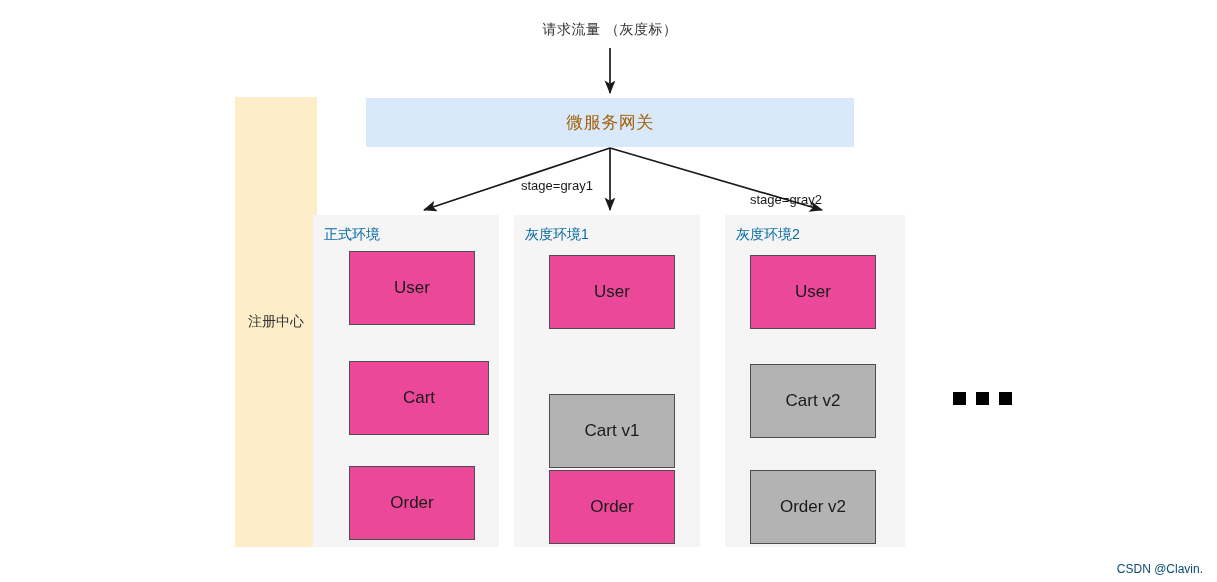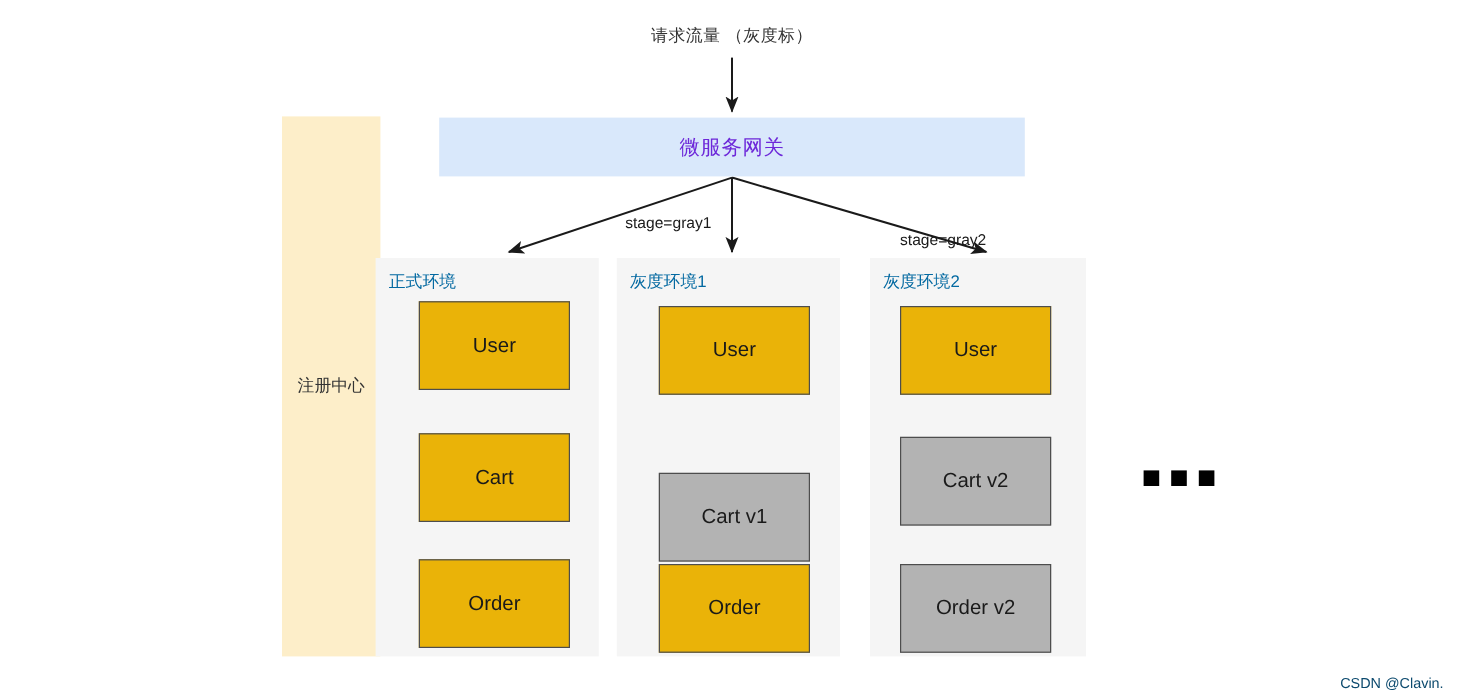--- a/index.html
+++ b/index.html
@@ -36,21 +36,21 @@
     position: absolute;
     left: 366px;
     top: 98px;
     width: 488px;
     height: 49px;
     background: #d9e8fb;
     display: flex;
     align-items: center;
     justify-content: center;
     font-size: 17px;
-    color: #6d28d9;
+    color: #a16207;
     letter-spacing: 0.5px;
   }
 
   
   .registry-panel {
     position: absolute;
     left: 235px;
     top: 97px;
     width: 82px;
     height: 450px;
@@ -79,21 +79,21 @@
   
   .svc-box {
     position: absolute;
     border: 1.6px solid #4d4d4d;
     box-sizing: border-box;
     display: flex;
     align-items: center;
     justify-content: center;
     font-size: 17px;
     color: #1a1a1a;
-    background: #eab308;
+    background: #ec4899;
   }
   .svc-box.gray {
     background: #b3b3b3;
   }
 
   
   #arrows {
     position: absolute;
     left: 0;
     top: 0;
@@ -176,21 +176,21 @@
   <div class="registry-panel">
     <span>注册中心</span>
   </div>
 
   <div class="env-panel" style="left:313px; top:215px; width:186px; height:332px;">
     <div class="env-title">正式环境</div>
   </div>
   <div class="svc-box" style="left:349px; top:251px; width:126px; height:74px;">
     <span>User</span>
   </div>
-  <div class="svc-box" style="left:349px; top:361px; width:126px; height:74px;">
+  <div class="svc-box" style="left:349px; top:361px; width:140px; height:74px;">
     <span>Cart</span>
   </div>
   <div class="svc-box" style="left:349px; top:466px; width:126px; height:74px;">
     <span>Order</span>
   </div>
 
   <div class="env-panel" style="left:514px; top:215px; width:186px; height:332px;">
     <div class="env-title">灰度环境1</div>
   </div>
   <div class="svc-box" style="left:549px; top:255px; width:126px; height:74px;">

